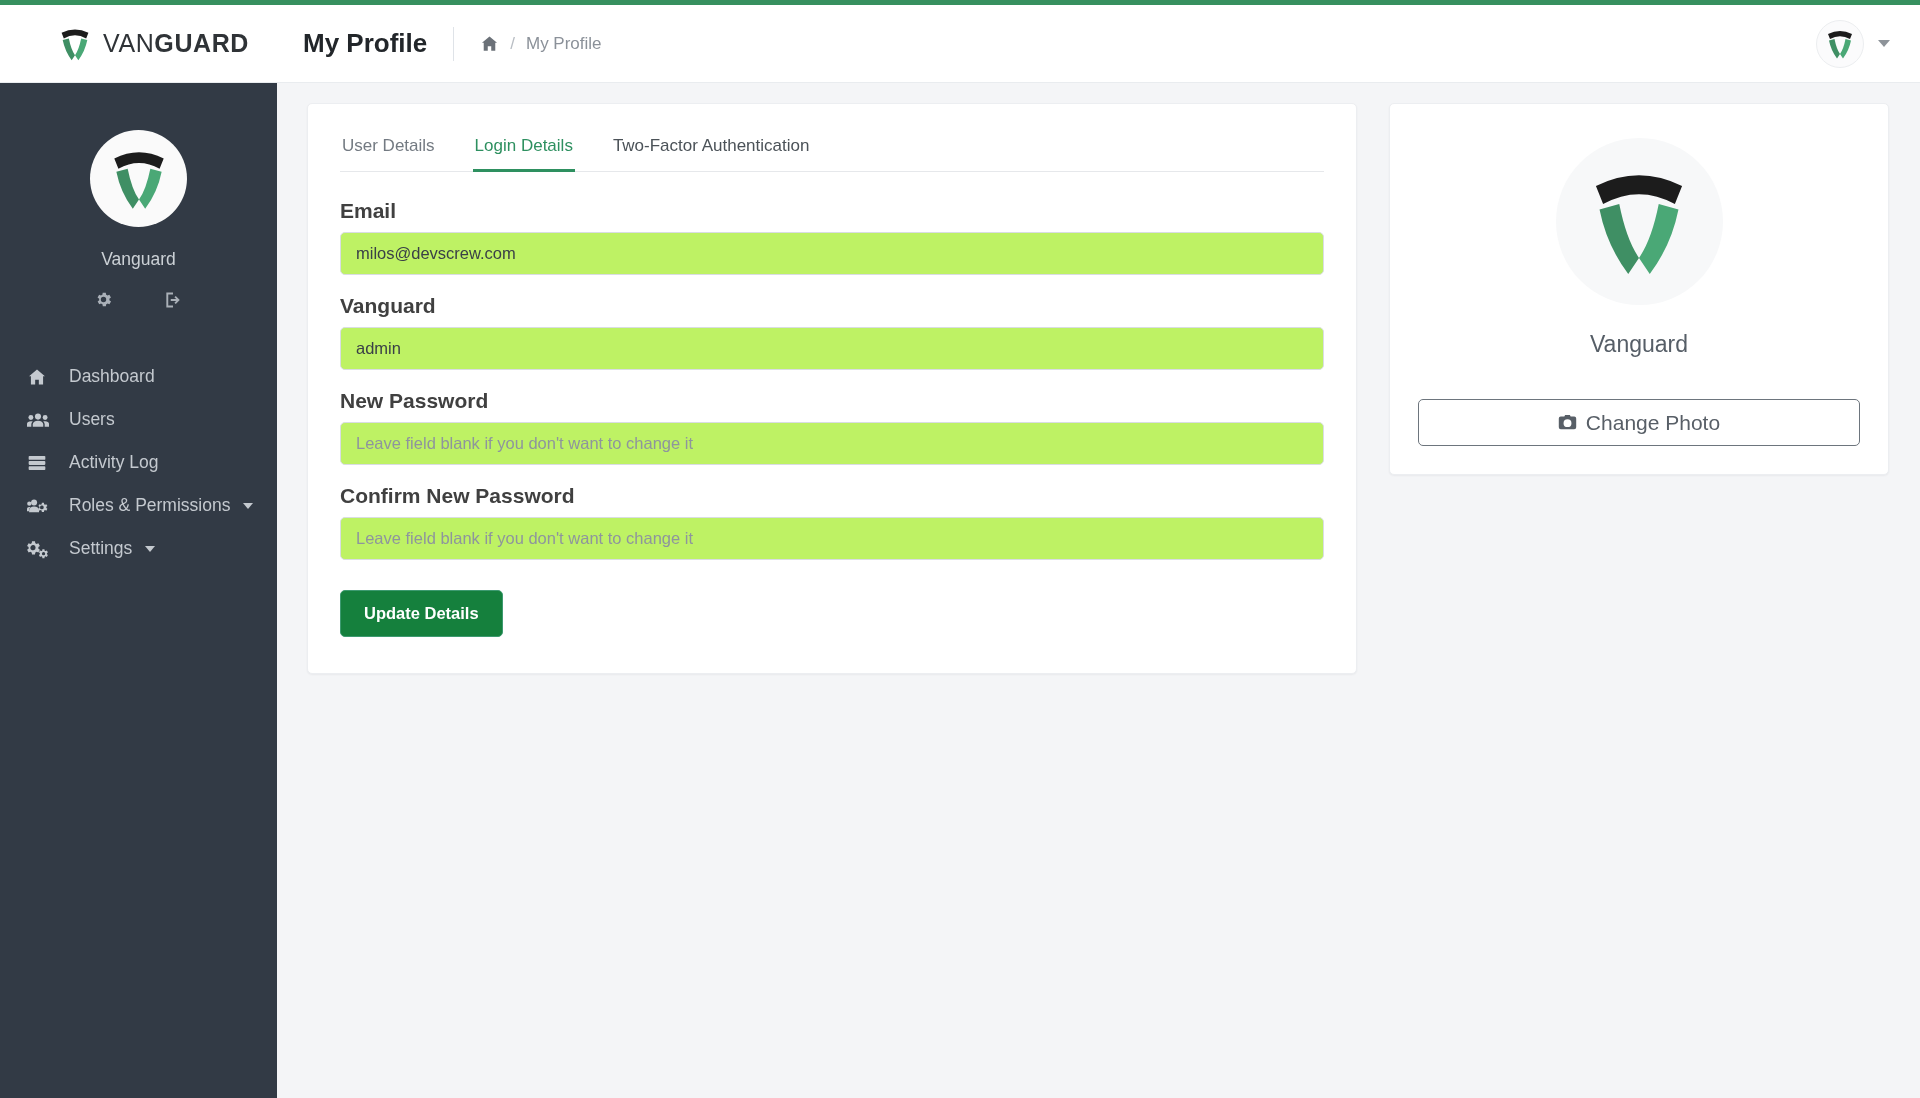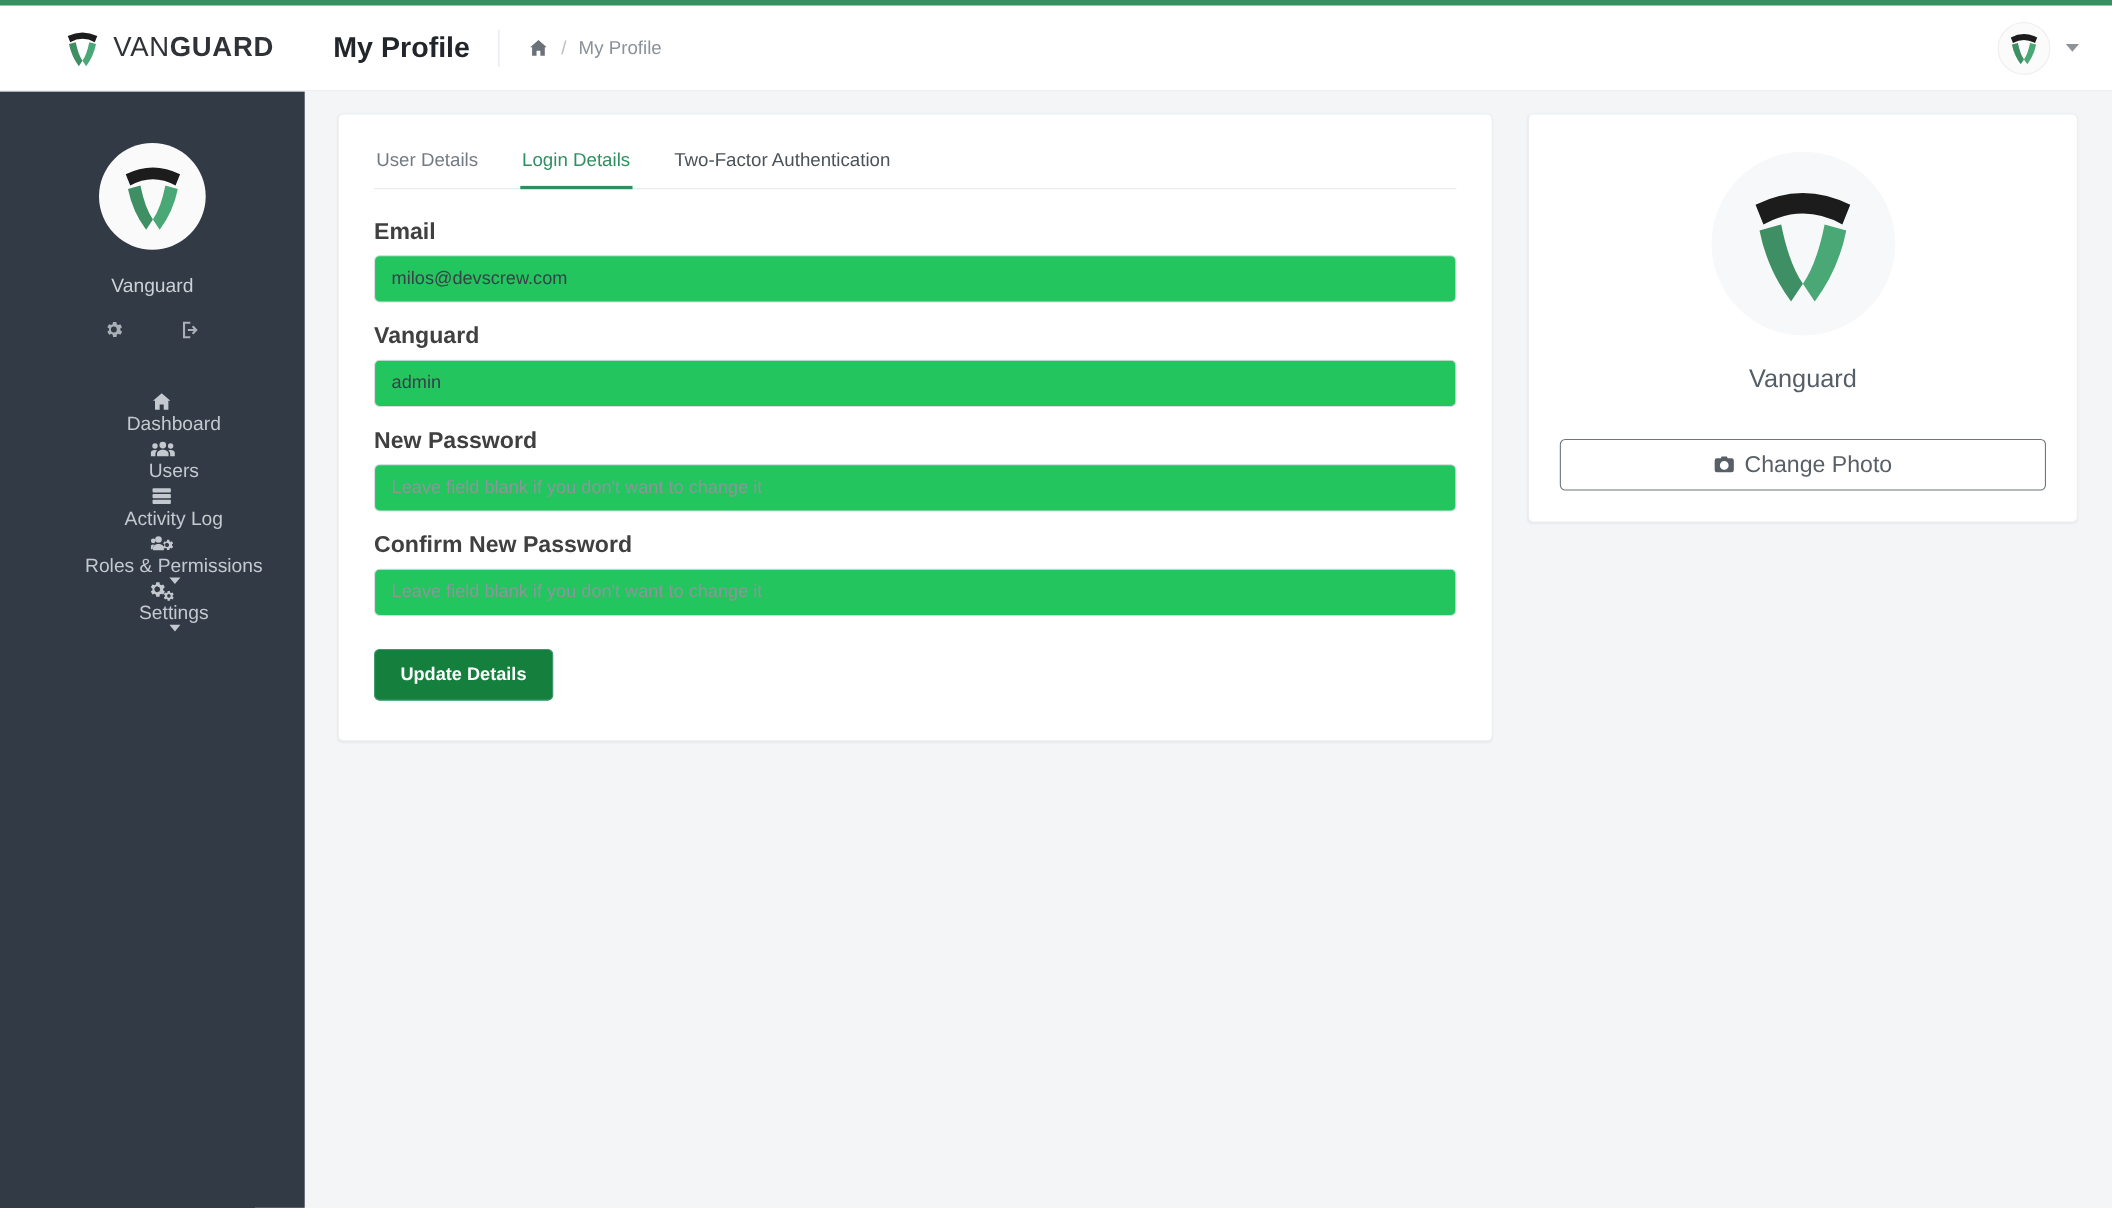--- a/index.html
+++ b/index.html
@@ -95,21 +95,21 @@
     display: flex; justify-content: center; gap: 50px;
     margin-top: 20px;
   }
   .side-actions .ic { color: #aab0b8; display: flex; cursor: pointer; }
 
   .nav { margin-top: 45px; }
   .nav-item {
     display: flex; align-items: center;
     height: 43px; padding-left: 27px;
     color: #c4c9cf; font-size: 17.5px;
-    cursor: pointer; user-select: none; flex-direction: column;
+    cursor: pointer; user-select: none;
   }
   .nav-item .nav-icon {
     width: 30px; flex: none; display: flex;
     align-items: center; color: #c4c9cf;
   }
   .nav-item .nav-label { margin-left: 12px; white-space: nowrap; }
   .nav-item .nav-caret {
     margin-left: 13px;
     width: 0; height: 0;
     border-left: 5px solid transparent;
@@ -153,21 +153,21 @@
   .form { margin-top: 27px; }
   .field { margin-bottom: 19px; }
   .field-label {
     font-size: 21px; font-weight: 700; color: #404040;
     display: block; margin-bottom: 9px;
   }
   .input {
     width: 100%; height: 43px;
     border: 1px solid #d9dde2; border-radius: 5px;
     padding: 17px 15px; font-size: 16.5px;
-    color: #3a4047; background: #22c55e;
+    color: #3a4047; background: #bef264;
     font-family: "Liberation Sans", sans-serif;
   }
   .input::placeholder { color: #8e959d; }
   .btn-primary {
     margin-top: 11px;
     background: #15803d; color: #fff;
     border: 1px solid #3d9a70; border-radius: 5px;
     font-size: 16.5px; font-weight: 700;
     padding: 13px 23px; cursor: pointer;
     font-family: "Liberation Sans", sans-serif;

